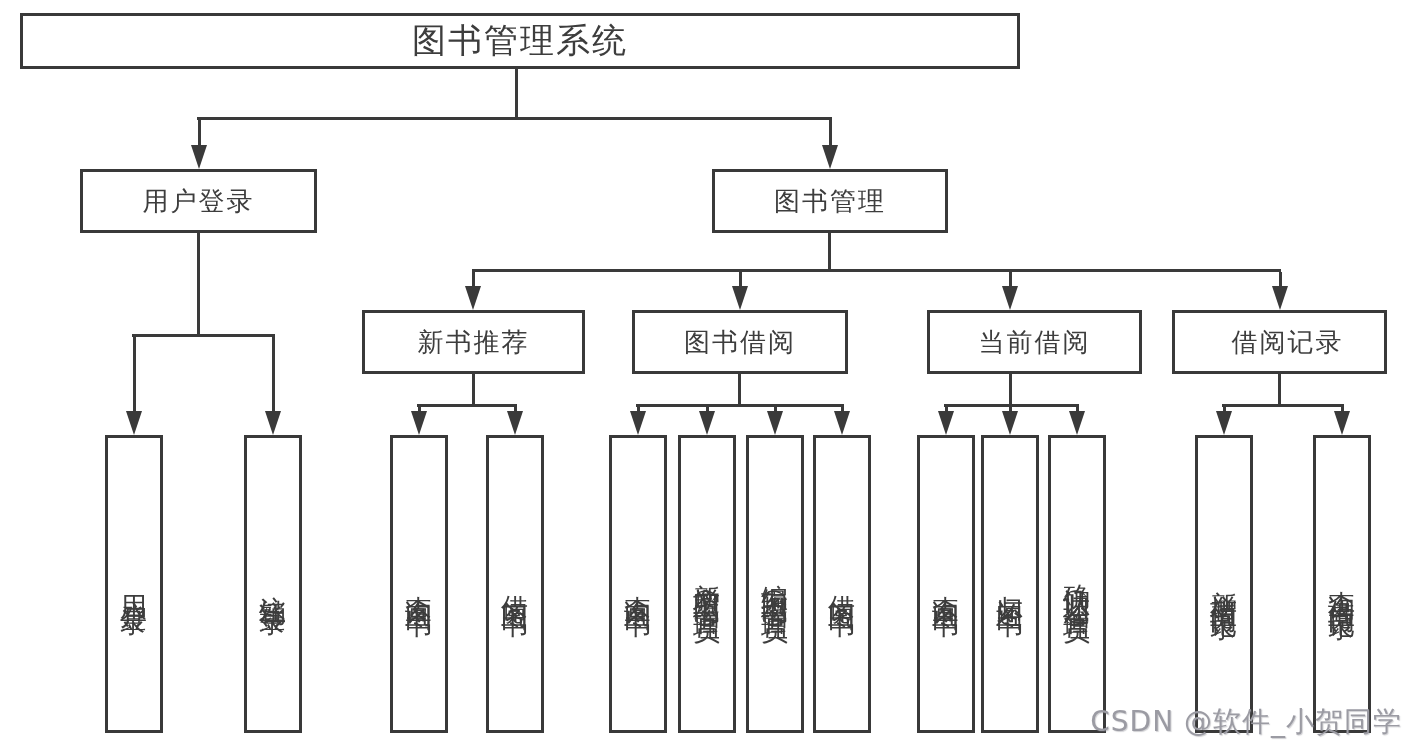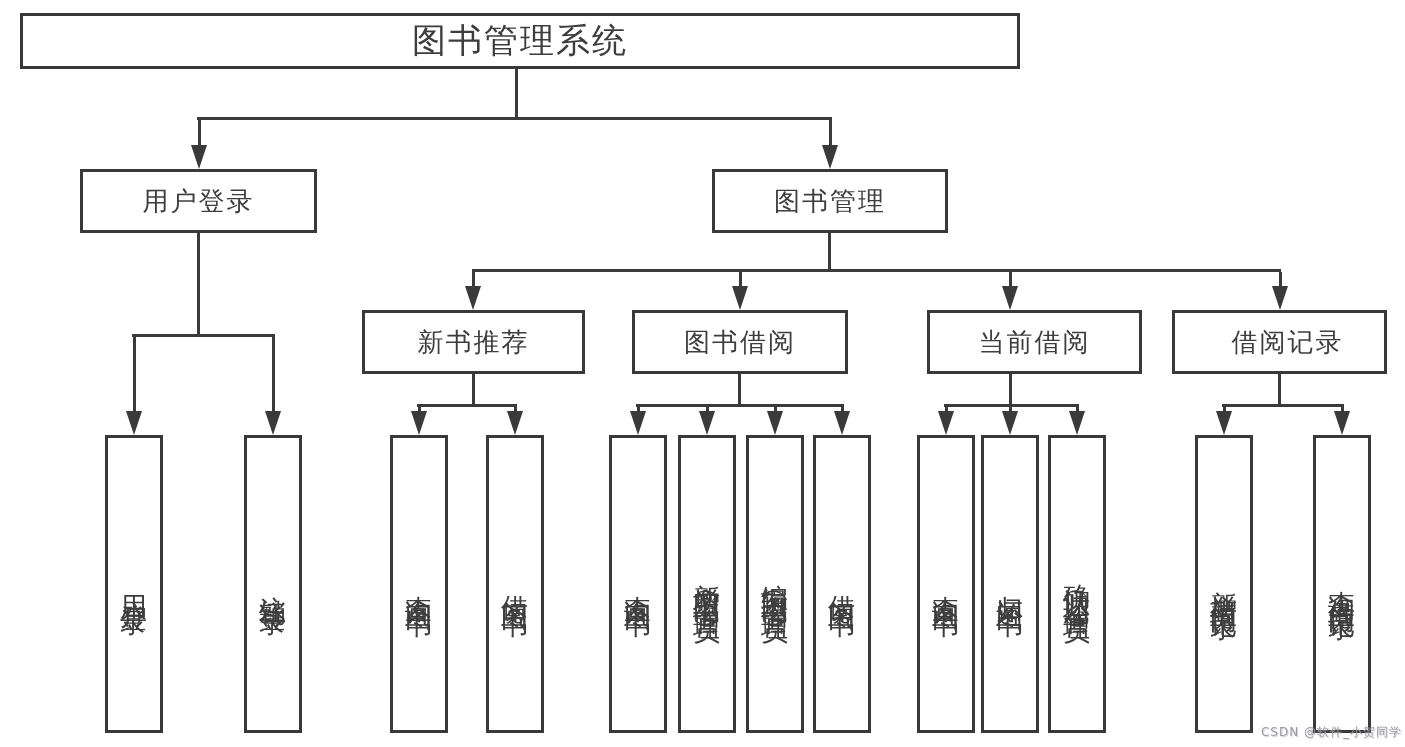--- a/index.html
+++ b/index.html
@@ -45,21 +45,21 @@
   .arrow .head {
     width: 0; height: 0;
     border-left: 8px solid transparent;
     border-right: 8px solid transparent;
     border-top: 24px solid #3a3a3a;
   }
   .watermark {
     position: absolute;
     right: 3px;
     bottom: 6px;
-    font-size: 12px;
+    font-size: 28px;
     letter-spacing: 1px;
     color: #9b9ba3;
     text-shadow: 1px 1px 1px rgba(120,120,130,0.35);
   }
 </style>
 </head>
 <body>
 
 <div id="stage">
 

